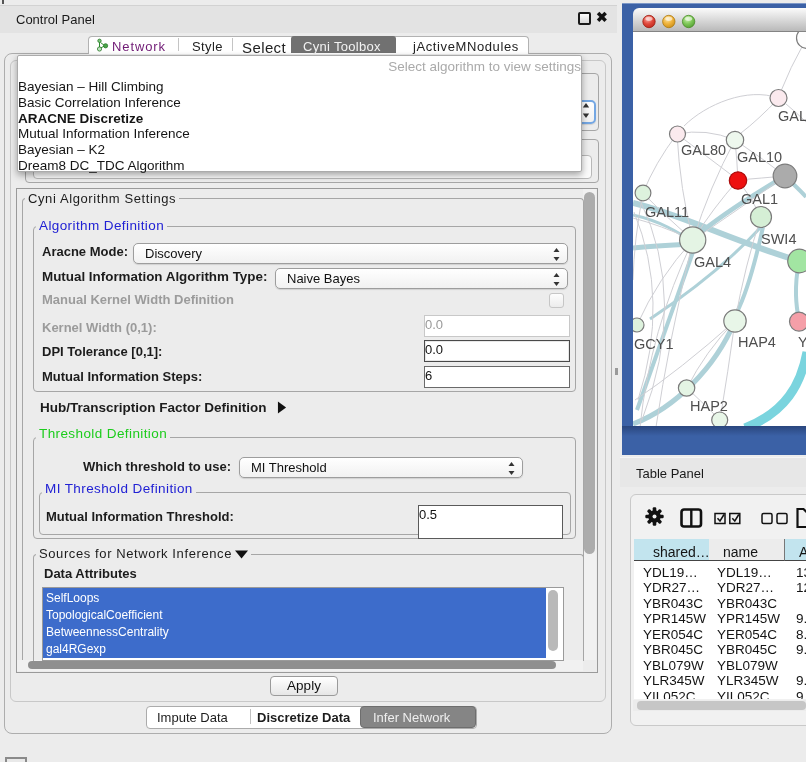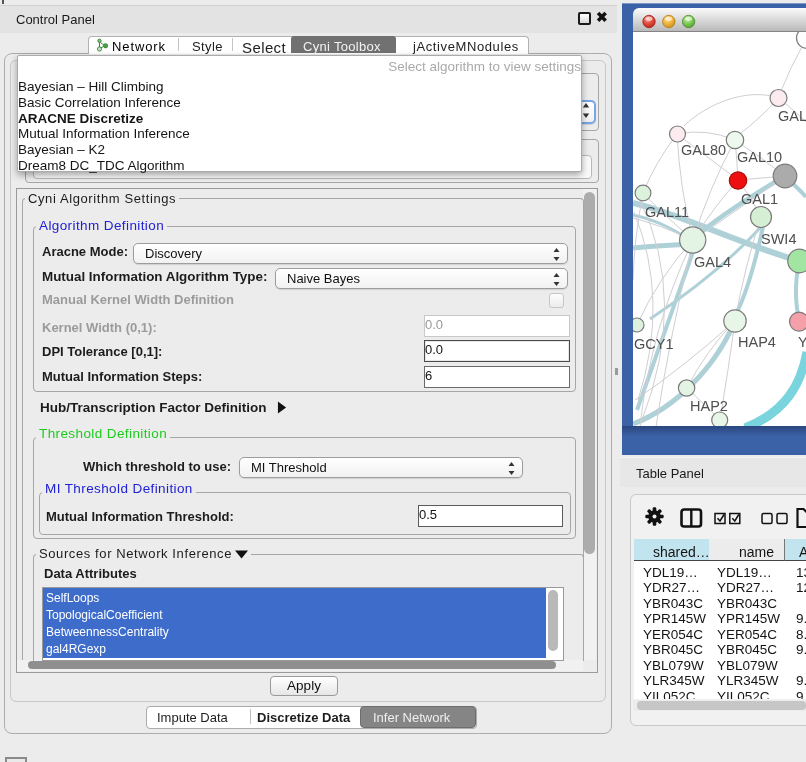--- a/index.html
+++ b/index.html
@@ -30,21 +30,21 @@
 <div class="abs" style="left:4px;top:53px;width:606px;height:679px;border:1px solid #adadad;border-radius:8px"></div>
 <div class="abs" style="left:10px;top:60px;width:594px;height:640px;border:1px solid #c8c8c8;border-radius:6px"></div>
 
 <div class="abs" id="tabstrip" style="left:88px;top:36px;width:439px;height:17px;background:#ffffff;border:1px solid #b2b2b2;border-bottom:none;border-radius:4px 4px 0 0"></div>
 <svg class="abs" style="left:96px;top:38px" width="13" height="14" viewBox="0 0 13 14">
  <path d="M3.5 4 L3.5 10 M4.5 4.5 L8.5 7.5 M4.5 10 L8.5 8" stroke="#2e8b2e" stroke-width="1" fill="none"></path>
  <circle cx="3.5" cy="2.8" r="1.7" fill="#7ec87e" stroke="#2a7a2a" stroke-width="0.8"></circle>
  <circle cx="3.5" cy="11" r="2.1" fill="#bfe4bf" stroke="#2a7a2a" stroke-width="0.8"></circle>
  <circle cx="9.6" cy="7.8" r="2.1" fill="#49a649" stroke="#2a7a2a" stroke-width="0.8"></circle>
 </svg>
-<div class="abs" style="left:112px;top:39px;font-size:13px;letter-spacing:0.9px;color:#000000">Network</div>
+<div class="abs" style="left:112px;top:39px;font-size:13px;letter-spacing:0.9px;color:#701a75">Network</div>
 <div class="abs" style="left:178px;top:38px;width:1px;height:13px;background:#c4c4c4"></div>
 <div class="abs" style="left:192px;top:39px;font-size:13px;letter-spacing:0.4px;color:#222">Style</div>
 <div class="abs" style="left:232px;top:38px;width:1px;height:13px;background:#c4c4c4"></div>
 <div class="abs" style="left:242px;top:39px;font-size:15px;letter-spacing:0.4px;color:#222">Select</div>
 <div class="abs" style="left:291px;top:36px;width:105px;height:17px;background:#717171;border-radius:3px 3px 0 0"></div>
 <div class="abs" style="left:303px;top:39px;font-size:13px;letter-spacing:0.3px;color:#f2f2f2">Cyni Toolbox</div>
 <div class="abs" style="left:413px;top:39px;font-size:13px;letter-spacing:0.6px;color:#222">jActiveMNodules</div>
 
 <div class="grp" style="left:25px;top:73px;width:572px;height:56px"></div>
 <div class="combo" style="left:540px;top:100px;width:52px;height:20px;border:2px solid #74a7e3"></div>
@@ -115,21 +115,21 @@
 <div class="combo" style="left:239px;top:457px;width:282px;height:19px">
     <span class="ct">MI Threshold</span>
   <svg class="spin" viewBox="0 0 7 13">
       <path d="M3.5 0 L6.5 4 L0.5 4 Z" fill="#333"></path>
       <path d="M3.5 13 L6.5 9 L0.5 9 Z" fill="#333"></path>
     </svg>
 </div>
 <div class="grp" style="left:39px;top:492px;width:530px;height:41px"></div>
 <div class="gt" style="left:42px;top:481px;color:#2121d4;font-size:13.5px;letter-spacing:0.4px">MI Threshold Definition</div>
 <div class="lbl" style="left:46px;top:509px">Mutual Information Threshold:</div>
-<div class="field" style="left:418px;top:505px;width:136px;height:19px;border:1px solid #5a5a5a;padding:1px 7px 0 0;">0.5</div>
+<div class="field" style="left:418px;top:505px;width:136px;height:19px;border:1px solid #5a5a5a;padding:1px 7px 12px 0;">0.5</div>
 
 <div class="grp" style="left:33px;top:554px;width:549px;height:106px;border-bottom:none;border-radius:4px 4px 0 0"></div>
 <div class="gt" style="left:36px;top:546px;color:#1c1c1c">Sources for Network Inference <svg width="13" height="9" viewBox="0 0 13 9" style="vertical-align:-1px">
       <path d="M0 0.5 L13 0.5 L6.5 8.5 Z" fill="#111"></path>
     </svg></div>
 <div class="lbl" style="left:44px;top:566px">Data Attributes</div>
 
 <div class="abs" style="left:42px;top:587px;width:520px;height:72px;border:1px solid #9a9a9a;background:#fff"></div>
 <div class="abs" style="left:43px;top:588px;width:503px;height:70px;background:#3d6ccb"></div>
 <div class="abs" style="left:46px;top:590px;font-size:12px;line-height:17px;color:#fff">SelfLoops<br>TopologicalCoefficient<br>BetweennessCentrality<br>gal4RGexp</div>
@@ -296,21 +296,21 @@
     <rect x="117" y="6.5" width="10" height="10" rx="1.5"></rect>
     <rect x="132" y="6.5" width="10" height="10" rx="1.5"></rect>
   </g>
 
   <path d="M152.5 20 L152.5 2 L158.5 2 L163.5 7 L163.5 20 Z" fill="none" stroke="#111" stroke-width="2.2"></path>
 </svg>
 
 <div class="abs" style="left:634px;top:539px;width:172px;height:160px;background:#fff;overflow:hidden;font-size:13.5px;color:#141414">
 
   <div class="abs" style="box-sizing:border-box;left:0;top:0;width:88px;height:22px;background:#c2e4ee;border-bottom:1px solid #444;border-right:1px solid #777;padding:5px 0 0 19px;font-size:14px">shared…</div>
-  <div class="abs" style="box-sizing:border-box;left:75px;top:0;width:76px;height:22px;background:#ececec;border-bottom:1px solid #444;border-right:1px solid #777;padding:5px 0 0 30px;font-size:14px">name</div>
+  <div class="abs" style="box-sizing:border-box;left:75px;top:0;width:76px;height:22px;background:#ececec;border-bottom:1px solid #444;border-right:1px solid #777;padding:5px 0 0 14px;font-size:14px">name</div>
   <div class="abs" style="box-sizing:border-box;left:151px;top:0;width:21px;height:22px;background:#c2e4ee;border-bottom:1px solid #444;padding:5px 0 0 14px;font-size:14px">A</div>
 
   <div class="abs" style="left:9px;top:26px;line-height:15.45px">YDL19…<br>YDR27…<br>YBR043C<br>YPR145W<br>YER054C<br>YBR045C<br>YBL079W<br>YLR345W<br>YIL052C</div>
   <div class="abs" style="left:83px;top:26px;line-height:15.45px">YDL19…<br>YDR27…<br>YBR043C<br>YPR145W<br>YER054C<br>YBR045C<br>YBL079W<br>YLR345W<br>YIL052C</div>
   <div class="abs" style="left:162px;top:26px;line-height:15.45px">13<br>12<br><br>9.<br>8.<br>9.<br><br>9.<br>9</div>
 </div>
 
 <div class="abs" style="left:633px;top:700px;width:173px;height:11px;background:#ececec"></div>
 <div class="abs" style="left:637px;top:701px;width:169px;height:9px;background:#c6c6c6;border-radius:4px"></div>
 

